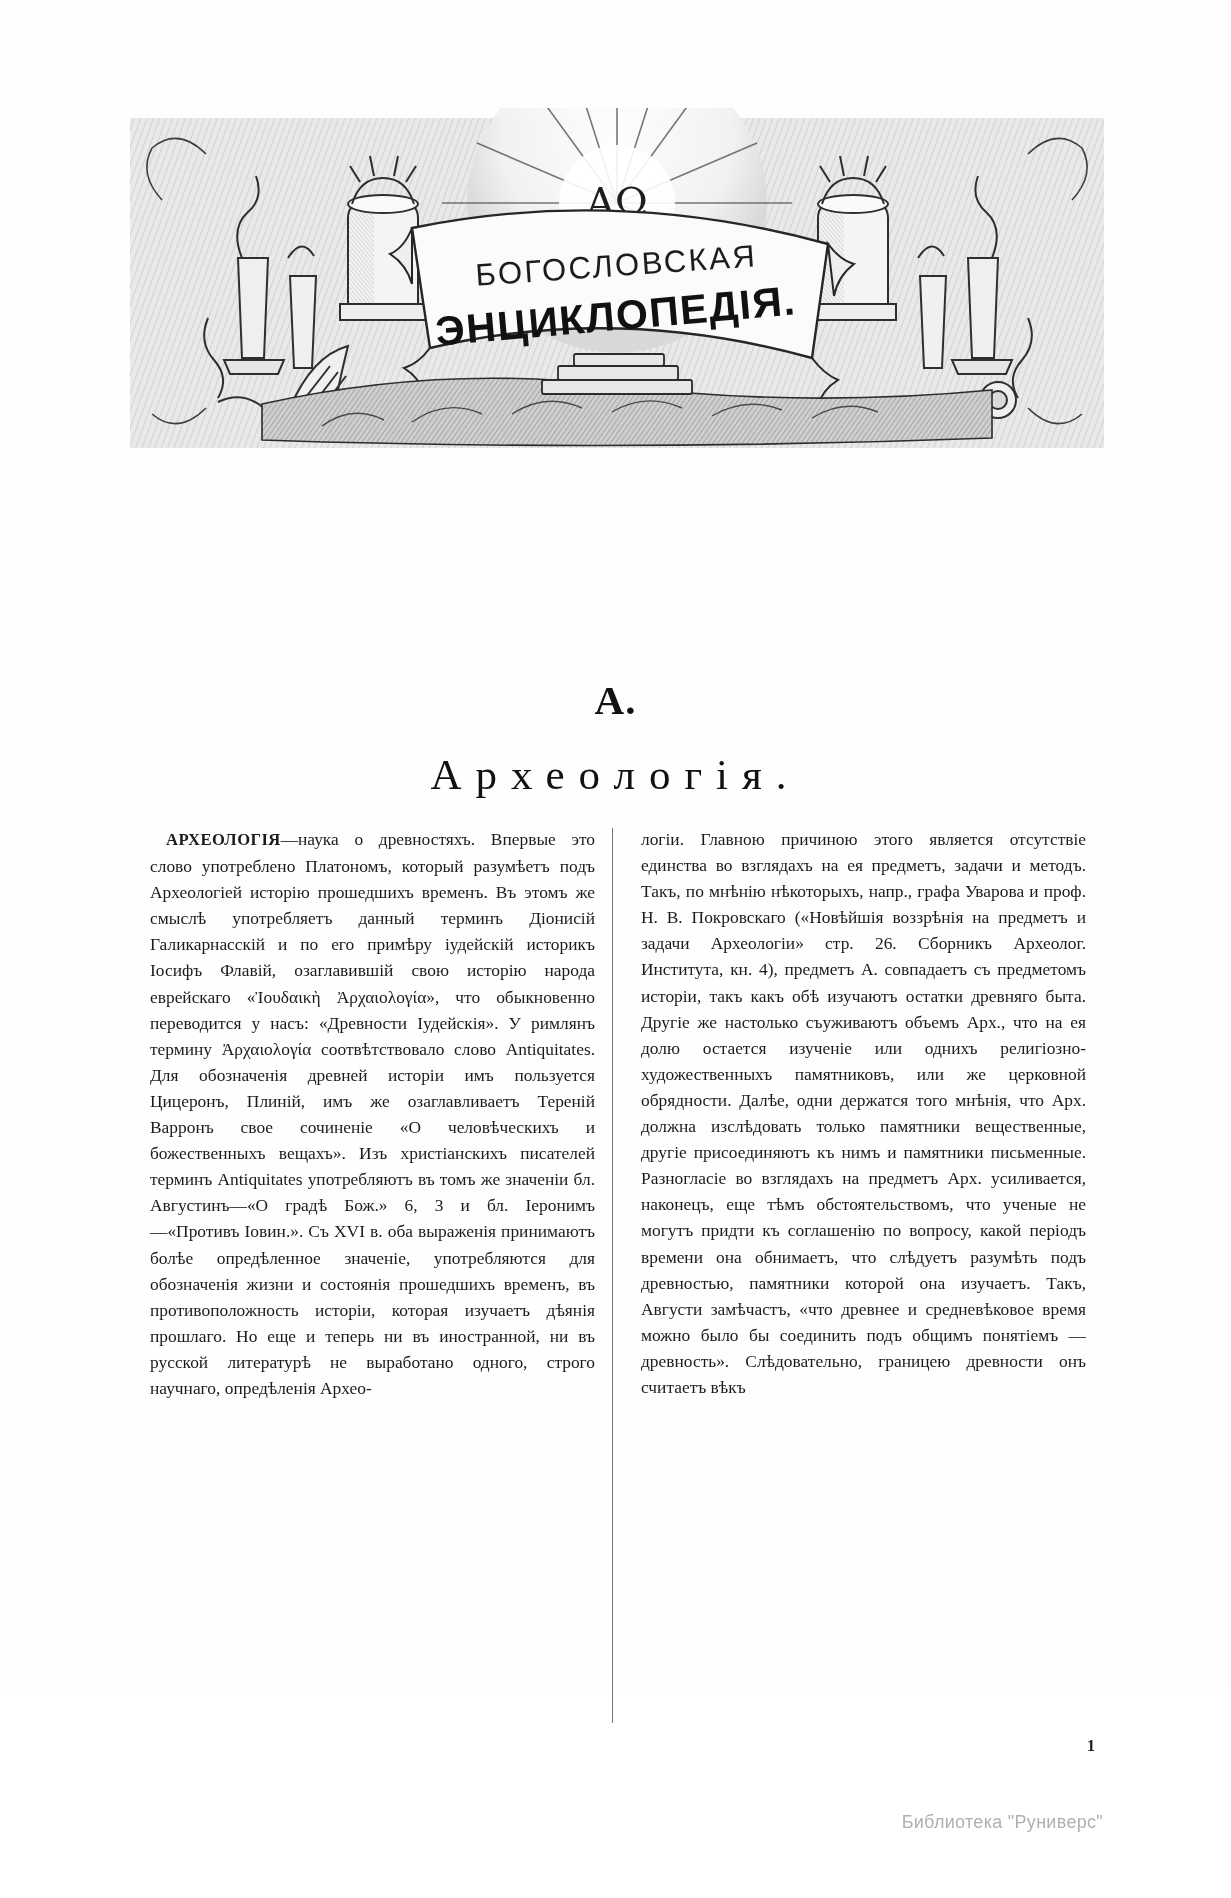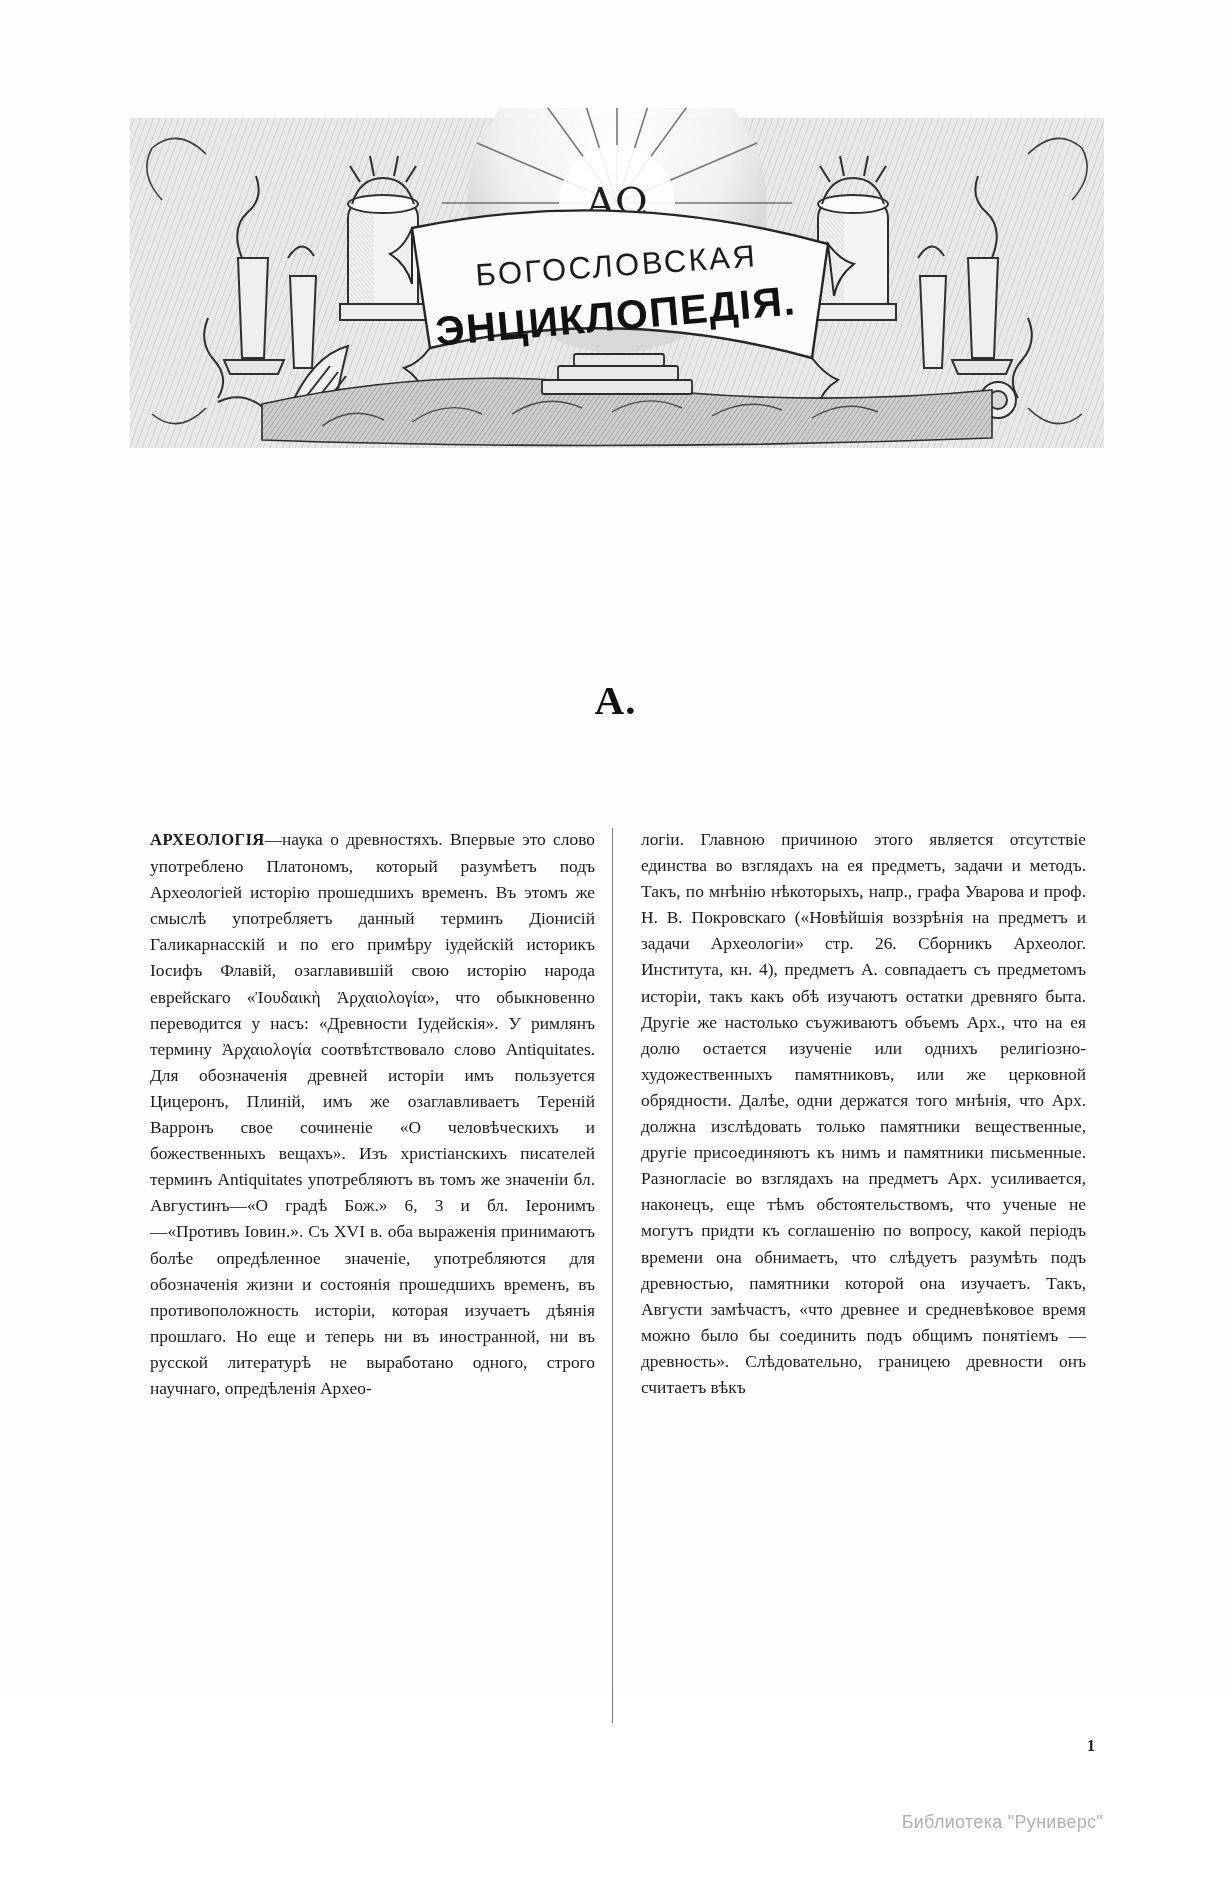--- a/index.html
+++ b/index.html
@@ -94,20 +94,21 @@
   }
 
   .col p {
     margin: 0;
     text-indent: 0;
   }
   .headword {
     font-weight: bold;
     font-size: 16.6px;
     letter-spacing: .4px;
+    margin-left: 16px;
   }
 
   .page-number {
     position: absolute;
     right: 136px;
     top: 1737px;
     font-size: 16px;
     font-weight: bold;
     color: #222;
   }
@@ -244,20 +245,21 @@
           <path d="M40 40 q26 -22 54 6 M40 40 q-14 26 10 52"></path>
           <path d="M970 40 q-26 -22 -54 6 M970 40 q14 26 -10 52"></path>
           <path d="M40 306 q26 22 54 -6 M970 306 q-26 22 -54 -6"></path>
         </g>
       </g>
     </svg>
   </div>
 
   <div class="letter-title">А.</div>
 
+  <div class="article-title">Археологія.</div>
 
   <div class="columns">
     <div class="rule"></div>
 
     <div class="col col-left">
       <p><span class="headword">АРХЕОЛОГІЯ</span><span>—наука о древностяхъ. Впервые это слово употреблено Платономъ, который разумѣетъ подъ Археологіей исторію прошедшихъ временъ. Въ этомъ же смыслѣ употребляетъ данный терминъ Діонисій Галикарнасскій и по его примѣру іудейскій историкъ Іосифъ Флавій, озаглавившій свою исторію народа еврейскаго «Ἰουδαικὴ Ἀρχαιολογία», что обыкновенно переводится у насъ: «Древности Іудейскія». У римлянъ термину Ἀρχαιολογία соотвѣтствовало слово Antiquitates. Для обозначенія древней исторіи имъ пользуется Цицеронъ, Плиній, имъ же озаглавливаетъ Тереній Варронъ свое сочиненіе «О человѣческихъ и божественныхъ вещахъ». Изъ христіанскихъ писателей терминъ Antiquitates употребляютъ въ томъ же значеніи бл. Августинъ—«О градѣ Бож.» 6, 3 и бл. Іеронимъ—«Противъ Іовин.». Съ XVI в. оба выраженія принимаютъ болѣе опредѣленное значеніе, употребляются для обозначенія жизни и состоянія прошедшихъ временъ, въ противоположность исторіи, которая изучаетъ дѣянія прошлаго. Но еще и теперь ни въ иностранной, ни въ русской литературѣ не выработано одного, строго научнаго, опредѣленія Архео-</span></p>
     </div>
 
     <div class="col col-right">
       <p><span>логіи. Главною причиною этого является отсутствіе единства во взглядахъ на ея предметъ, задачи и методъ. Такъ, по мнѣнію нѣкоторыхъ, напр., графа Уварова и проф. Н. В. Покровскаго («Новѣйшія воззрѣнія на предметъ и задачи Археологіи» стр. 26. Сборникъ Археолог. Института, кн. 4), предметъ А. совпадаетъ съ предметомъ исторіи, такъ какъ обѣ изучаютъ остатки древняго быта. Другіе же настолько съуживаютъ объемъ Арх., что на ея долю остается изученіе или однихъ религіозно-художественныхъ памятниковъ, или же церковной обрядности. Далѣе, одни держатся того мнѣнія, что Арх. должна изслѣдовать только памятники вещественные, другіе присоединяютъ къ нимъ и памятники письменные. Разногласіе во взглядахъ на предметъ Арх. усиливается, наконецъ, еще тѣмъ обстоятельствомъ, что ученые не могутъ придти къ соглашенію по вопросу, какой періодъ времени она обнимаетъ, что слѣдуетъ разумѣть подъ древностью, памятники которой она изучаетъ. Такъ, Августи замѣчастъ, «что древнее и средневѣковое время можно было бы соединить подъ общимъ понятіемъ — древность». Слѣдовательно, границею древности онъ считаетъ вѣкъ</span></p>

